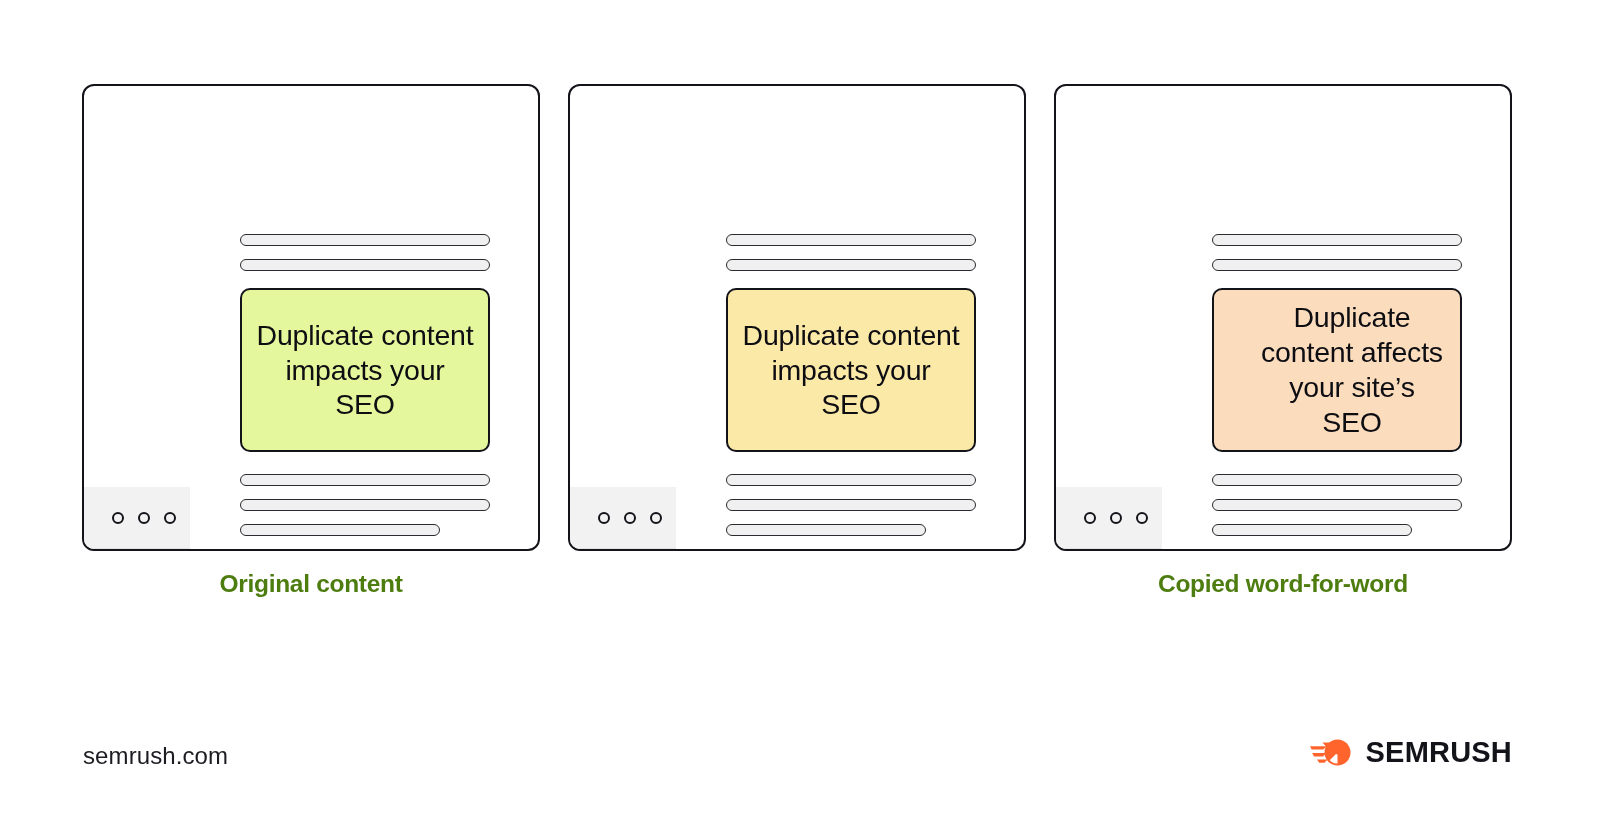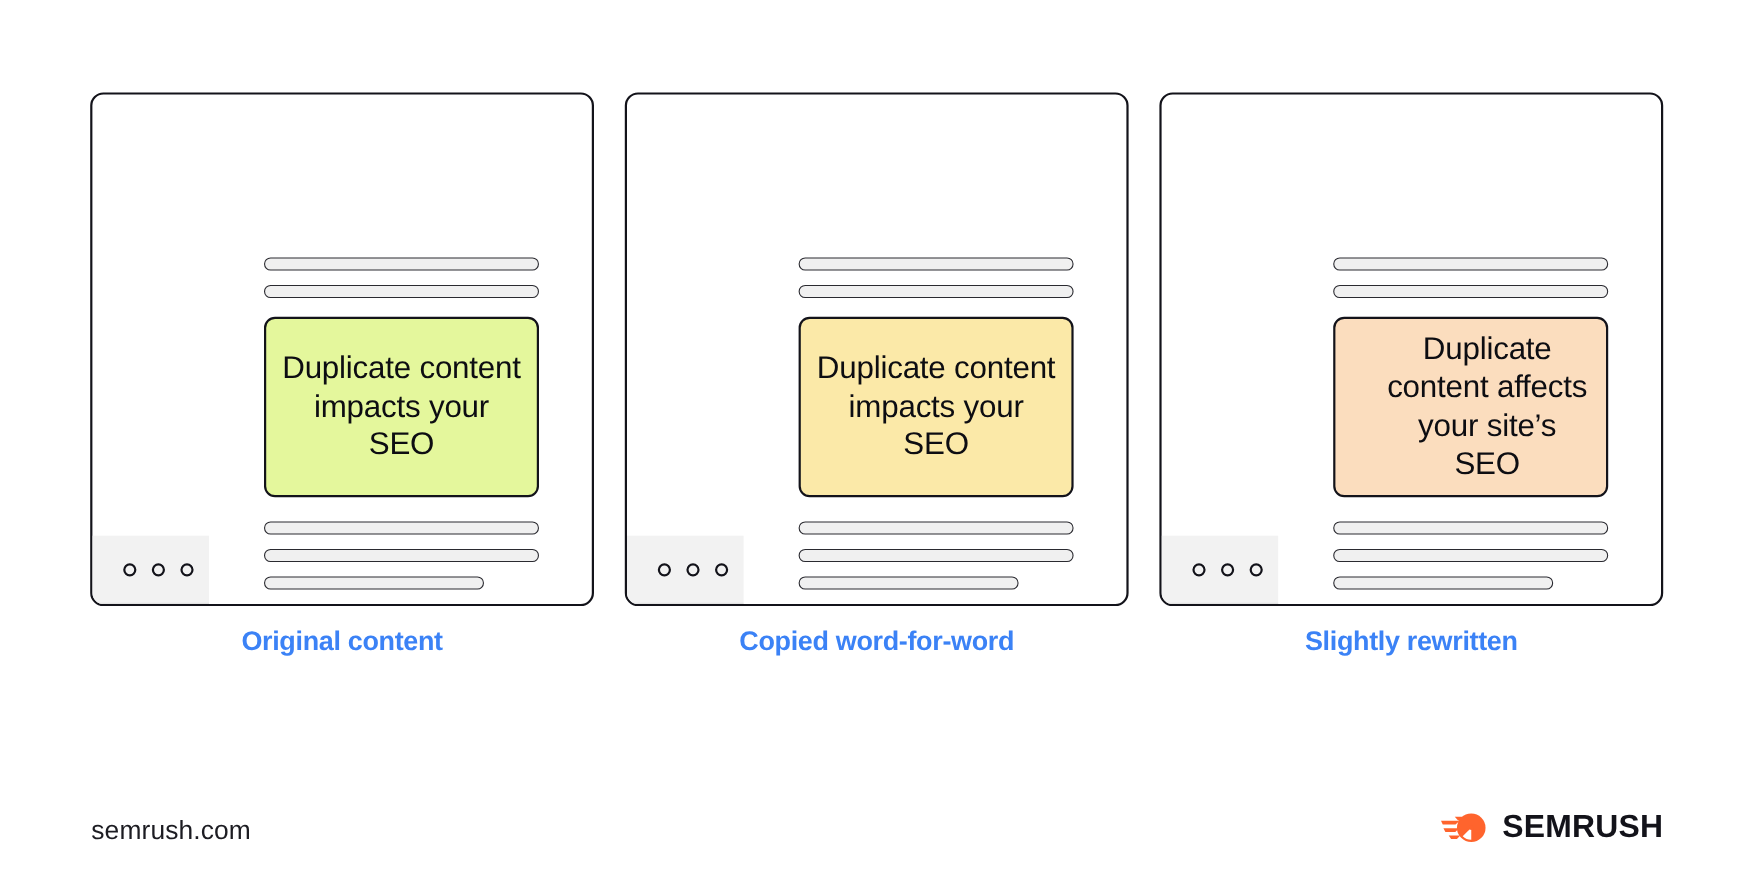--- a/index.html
+++ b/index.html
@@ -116,21 +116,21 @@
     width: 1430px;
     display: flex;
     justify-content: space-between;
   }
   .caption {
     width: 458px;
     text-align: center;
     font-size: 24.5px;
     font-weight: bold;
     letter-spacing: -0.3px;
-    color: #3b82f6;
+    color: #4d7c0f;
   }
 
   
   .footer-url {
     position: absolute;
     left: 83px;
     top: 742px;
     font-size: 24px;
     color: #1c1c22;
     letter-spacing: 0.1px;
@@ -227,21 +227,20 @@
           <div class="line short"></div>
         </div>
       </div>
     </div>
 
   </div>
 
   <div class="captions-row">
     <div class="caption">Original content</div>
     <div class="caption">Copied word-for-word</div>
-    <div class="caption">Slightly rewritten</div>
   </div>
 
   <div class="footer-url">semrush.com</div>
 
   <div class="logo">
     <svg class="logo-mark" viewBox="0 0 43 33">
       <g fill="#ff642d">
         <path d="M0 10.2 L17 10.2 L13.2 13.6 L1.6 13.6 Z"></path>
         <path d="M2.2 17.0 L16.5 17.0 L13.0 20.4 L4.0 20.4 Z"></path>
         <path d="M7.0 23.6 L17.5 23.6 L14.5 26.8 L9.2 26.8 Z"></path>

